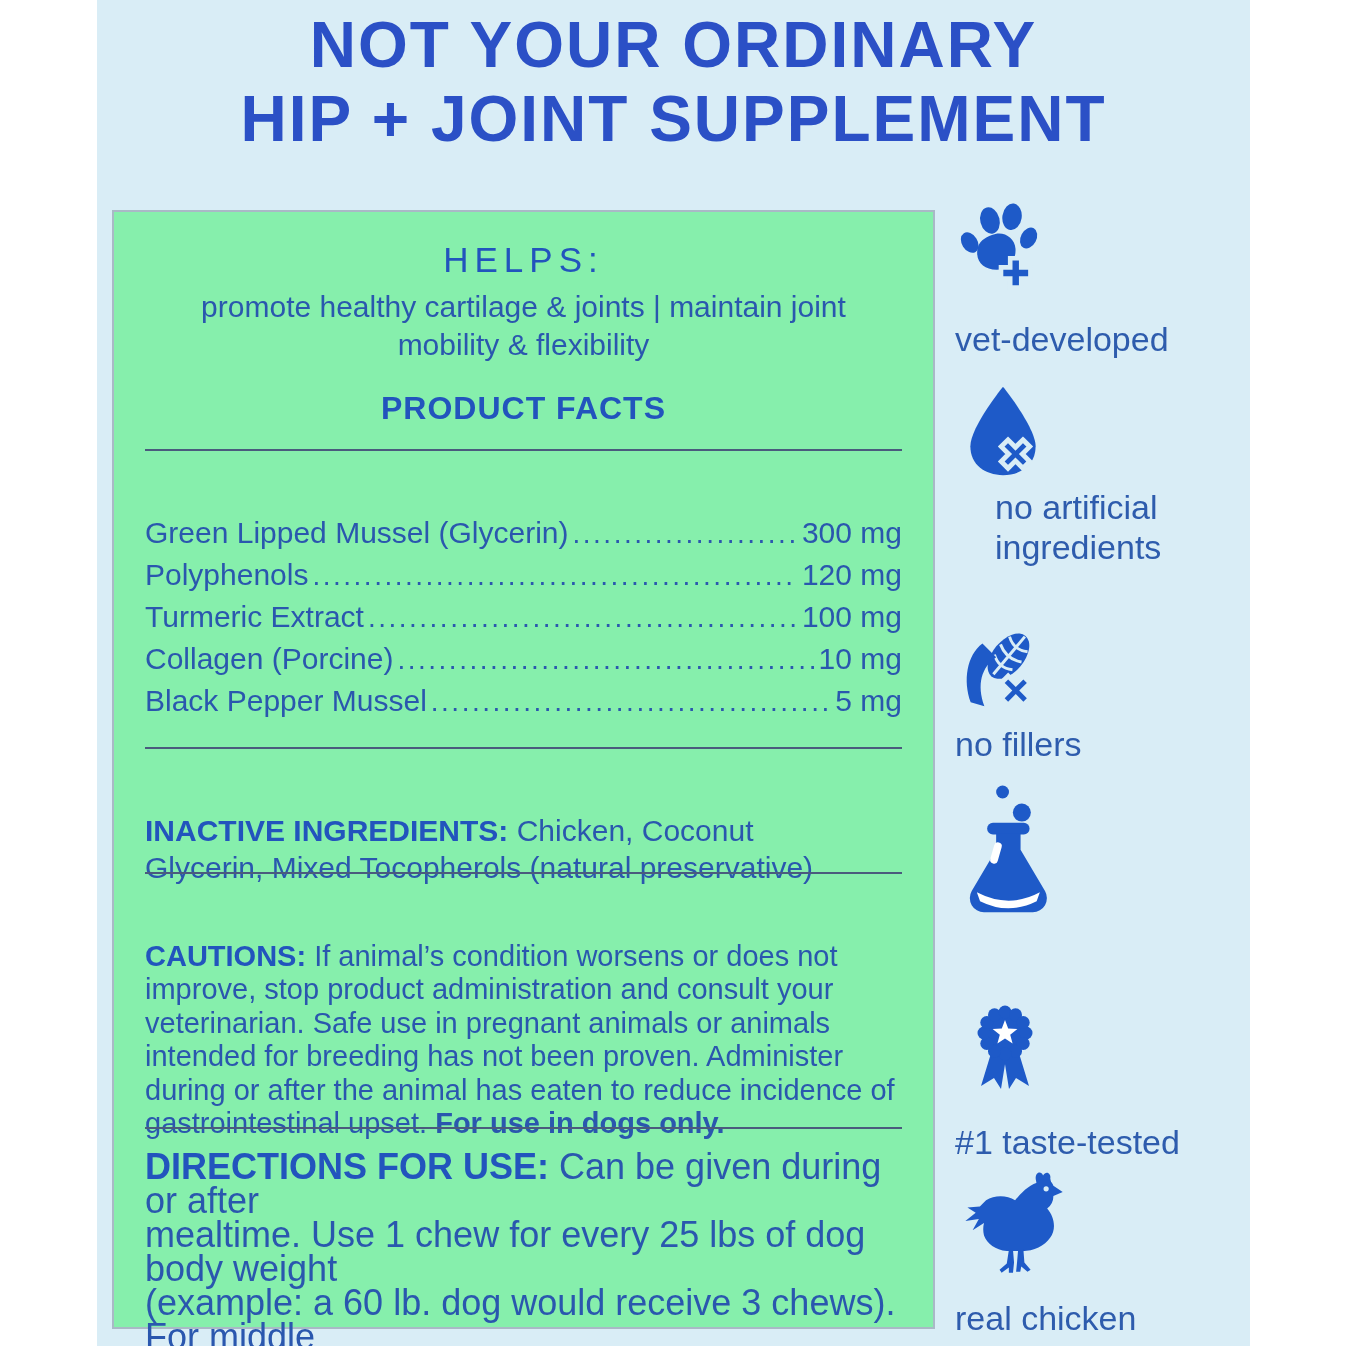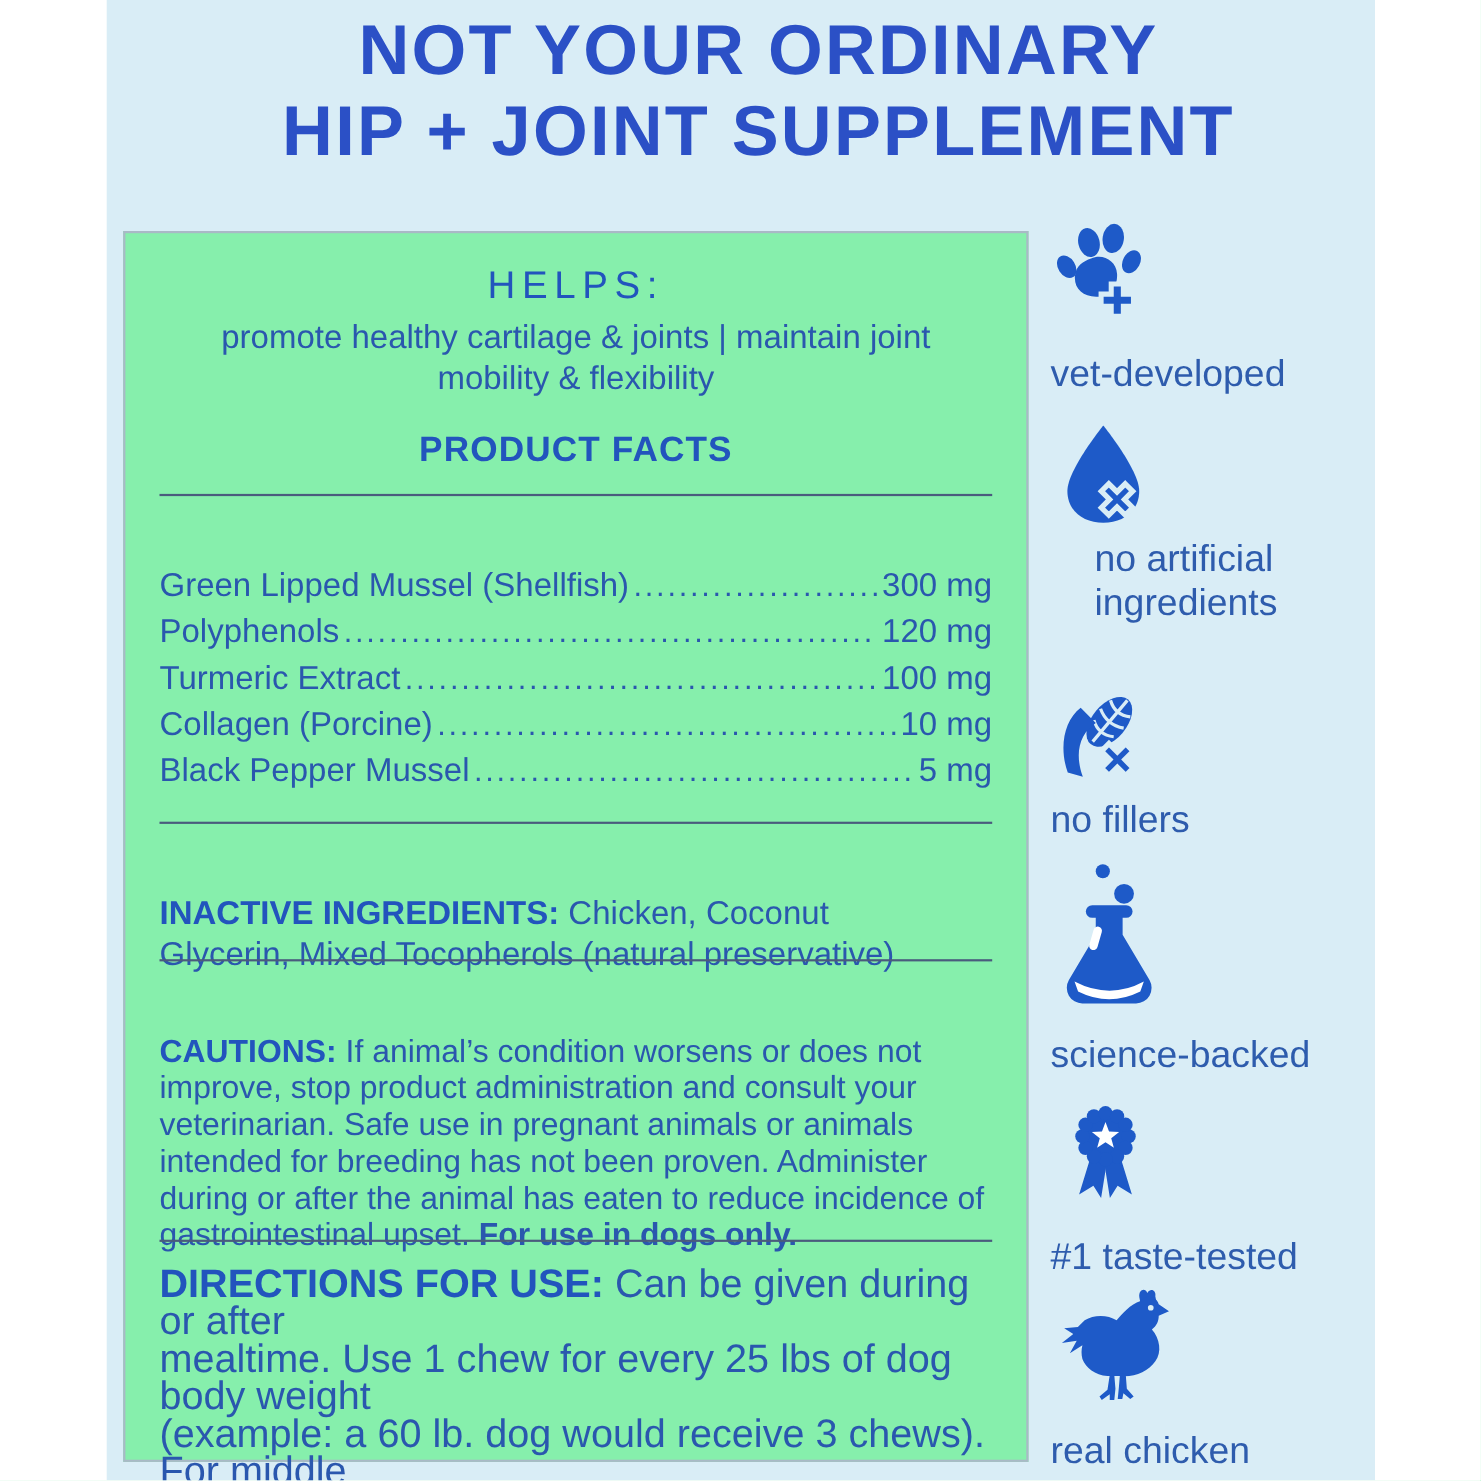--- a/index.html
+++ b/index.html
@@ -14,21 +14,21 @@
   }
   html,body{margin:0;padding:0;background:#ffffff;}
   #page{
     position:relative;width:1346px;height:1346px;overflow:hidden;
     background:#ffffff;font-family:"Liberation Sans",sans-serif;
   }
   #panel{position:absolute;left:97px;top:0;width:1153px;height:1346px;background:var(--panel);}
   
   .hdr{
     position:absolute;left:97px;width:1153px;text-align:center;
-    color:var(--header-blue);font-weight:700;font-size:64px;letter-spacing:2px;white-space:nowrap;padding-left:16px;
+    color:var(--header-blue);font-weight:700;font-size:64px;letter-spacing:2px;white-space:nowrap;
   }
   .hdr-1{top:8px;}
   .hdr-2{top:82px;}
   
   #card{
     position:absolute;left:112px;top:210px;width:823px;height:1119px;
     background:#86efac;border:2px solid var(--card-border);box-sizing:border-box;
   }
   .cblock{position:absolute;left:31px;right:31px;color:var(--text-blue);}
   .center{text-align:center;}
@@ -80,21 +80,21 @@
   <div id="card">
     <div class="cblock center helps-title">HELPS:</div>
     <div class="cblock center helps-sub pre">promote healthy cartilage &amp; joints | maintain joint
 mobility &amp; flexibility</div>
     <div class="cblock center pf-title">PRODUCT FACTS</div>
 
     <div class="rule rule-1"></div>
 
     <div class="cblock ing-rows">
       <div class="ing-row">
-        <span class="ing-name">Green Lipped Mussel (Shellfish)</span>
+        <span class="ing-name">Green Lipped Mussel (Glycerin)</span>
         <span class="ing-dots"></span>
         <span class="ing-val">300 mg</span>
       </div>
       <div class="ing-row">
         <span class="ing-name">Polyphenols</span>
         <span class="ing-dots"></span>
         <span class="ing-val">120 mg</span>
       </div>
       <div class="ing-row">
         <span class="ing-name">Turmeric Extract</span>
@@ -187,21 +187,20 @@
     <svg width="108" height="146" viewBox="0 0 84 112">
       <g class="ic">
         <circle cx="37" cy="7" r="5"></circle>
         <circle cx="52" cy="23" r="7"></circle>
         <rect x="25" y="31" width="33" height="9" rx="4.5"></rect>
         <path d="M32 39 h19 v13 l19 32 a11 11 0 0 1 -9.5 16.5 h-38 a11 11 0 0 1 -9.5 -16.5 l19 -32 z"></path>
         <path d="M17 85 q25 13 49 0 l-2.5 7 q-22 11 -44 0 z" fill="#ffffff"></path>
         <rect x="29" y="46" width="6" height="17" rx="3" fill="#ffffff" transform="rotate(16 32 54)"></rect>
       </g>
     </svg>
-    <span class="badge-label">science-backed</span>
   </div>
 
   <div class="badge" id="badge-5">
     <svg width="100" height="104" viewBox="0 0 100 104">
       <g class="ic">
         <path d="M37 50 L26 86 L39 78 L46 89 L51 58 Z"></path>
         <path d="M63 50 L74 86 L61 78 L54 89 L49 58 Z"></path>
         <circle cx="50" cy="33" r="21"></circle>
         <circle cx="71" cy="33" r="6.5"></circle>
           <circle cx="68.2" cy="43.5" r="6.5"></circle>

